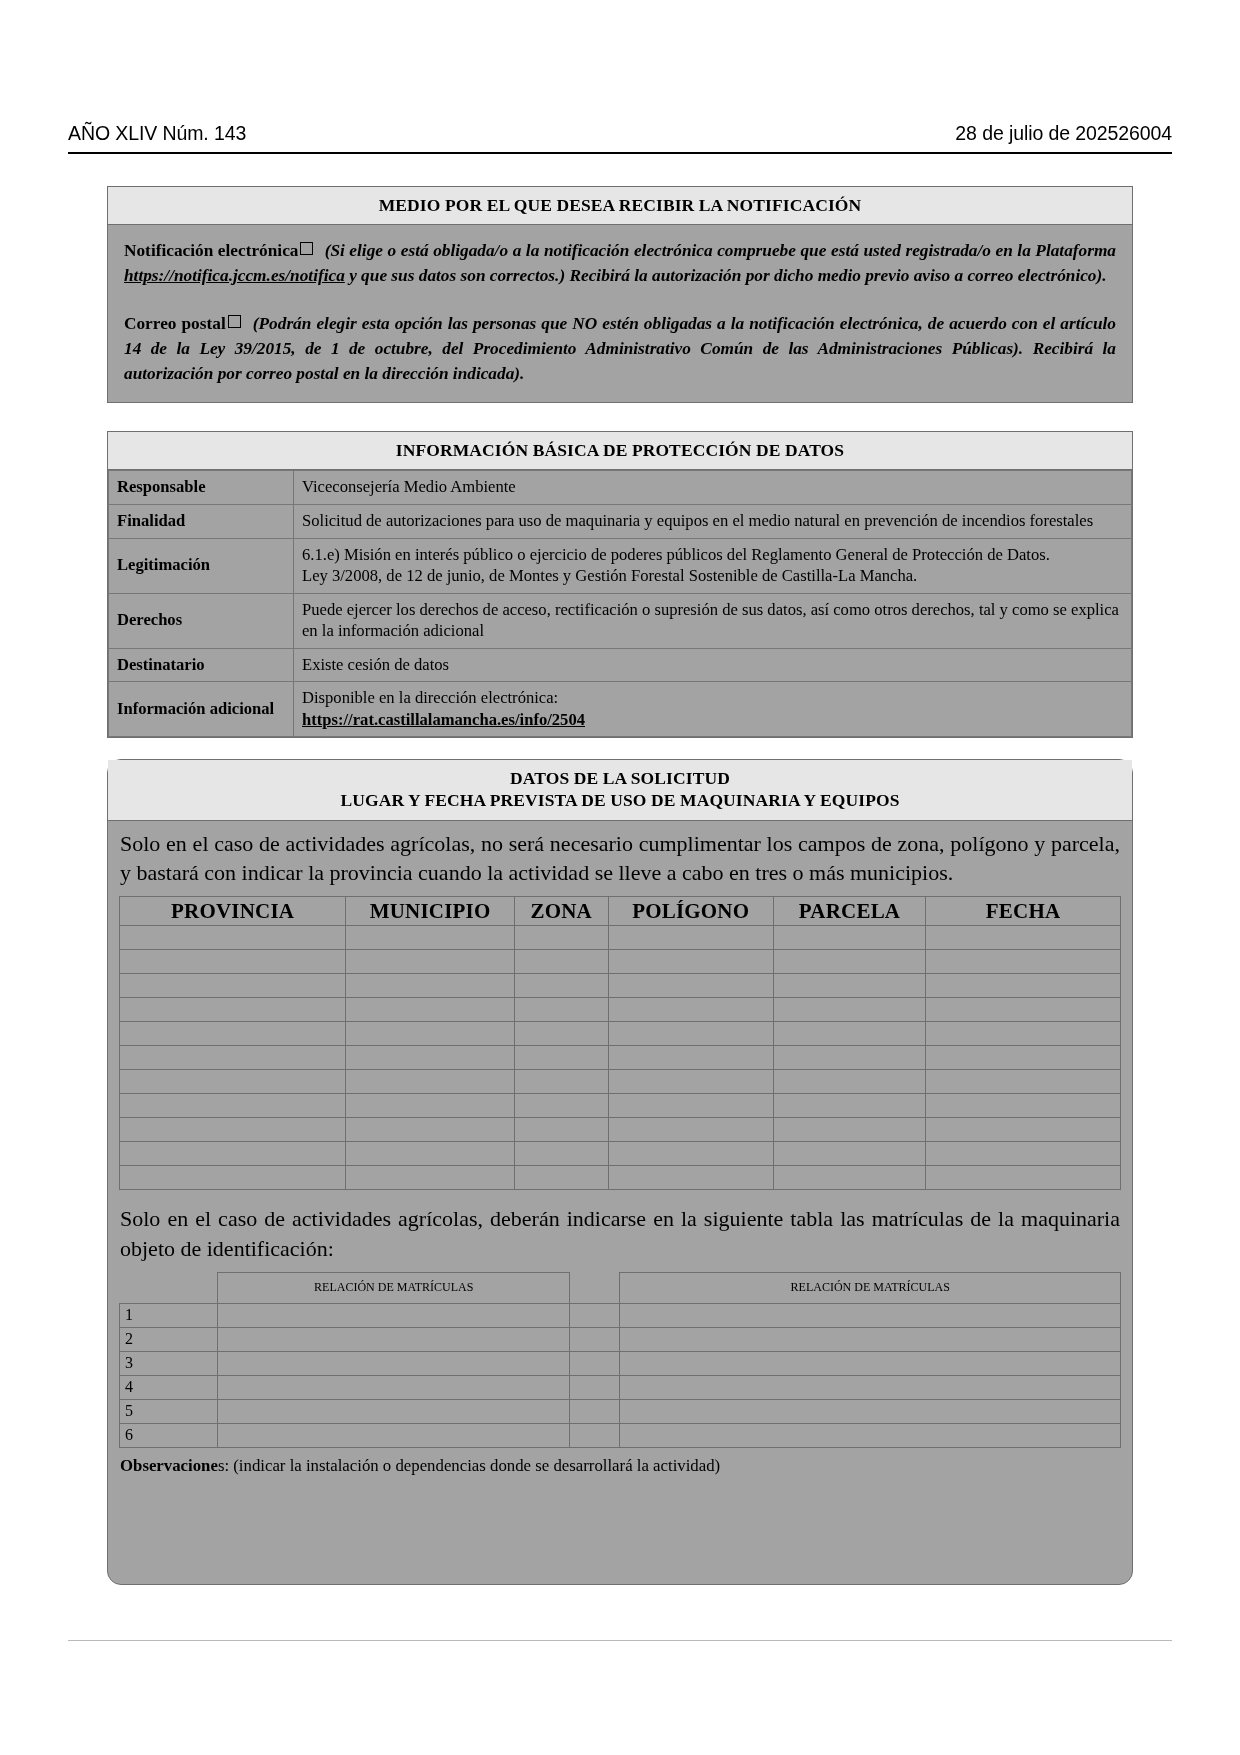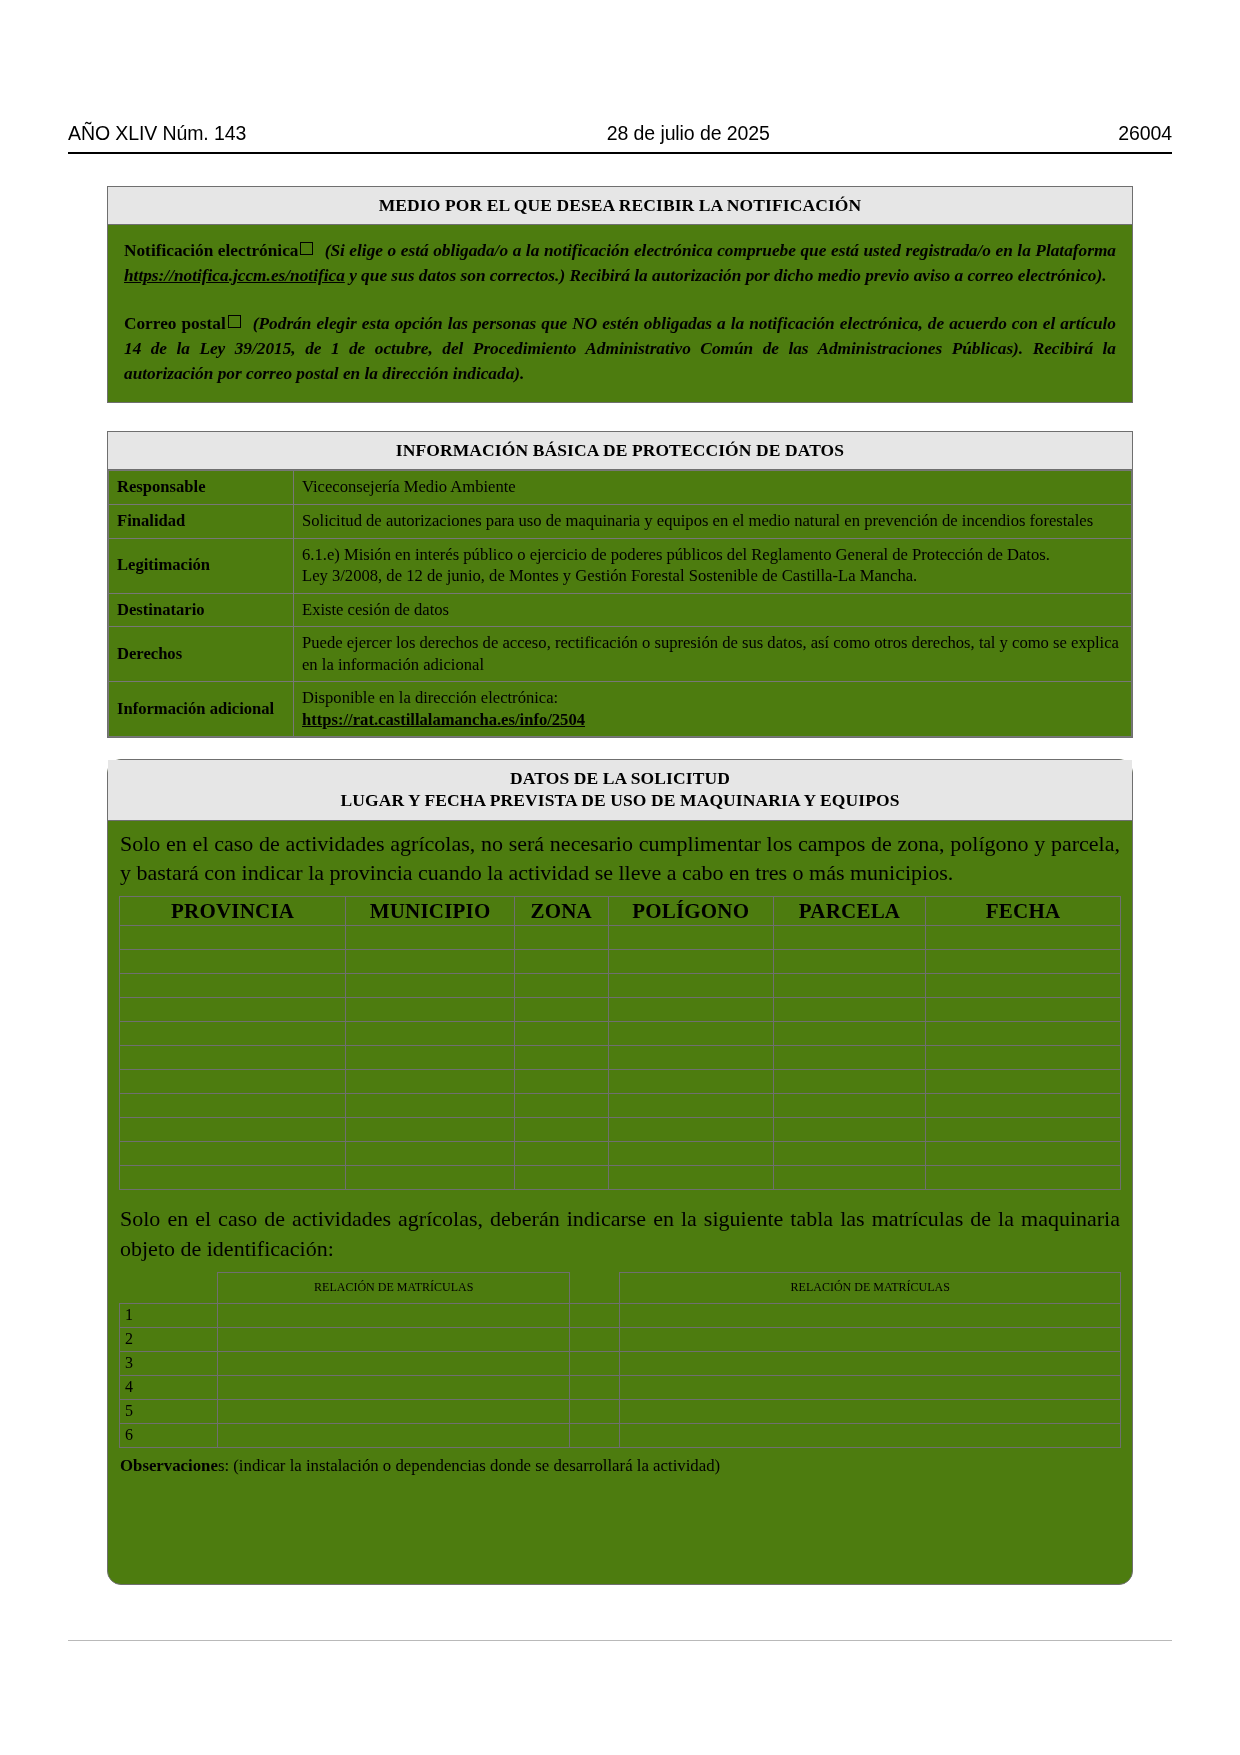--- a/index.html
+++ b/index.html
@@ -28,21 +28,21 @@
     left: 68px;
     top: 122px;
     width: 1104px;
     display: flex;
     align-items: baseline;
     font-family: "Liberation Sans", sans-serif;
     font-size: 19.5px;
     letter-spacing: -0.1px;
   }
   .runhead-left { flex: 0 0 auto; white-space: nowrap; }
-  .runhead-center { flex: 1 1 auto; text-align: center; white-space: nowrap; padding-left: 12px; }
+  .runhead-center { flex: 1 1 auto; text-align: right; white-space: nowrap; padding-left: 12px; }
   .runhead-right { flex: 0 0 auto; white-space: nowrap; }
   .runhead-rule {
     position: absolute;
     left: 68px;
     top: 152px;
     width: 1104px;
     height: 0;
     border-top: 2.2px solid #000;
   }
   .footrule {
@@ -52,21 +52,21 @@
     width: 1104px;
     height: 0;
     border-top: 1px solid #b9b9b9;
   }
 
   
   .box {
     position: absolute;
     box-sizing: border-box;
     border: 1.2px solid #6f6f6f;
-    background: #4d7c0f;
+    background: #a3a3a3;
   }
   .box-title {
     background: #e6e6e6;
     border-bottom: 1.2px solid #6f6f6f;
     text-align: center;
     font-weight: bold;
     font-size: 17.5px;
     padding: 7px 6px 8px;
     line-height: 1.28;
     letter-spacing: 0.1px;
@@ -207,29 +207,29 @@
           </td>
         </tr>
         <tr>
           <td class="k">Legitimación</td>
           <td class="v">
             <span class="nowrapline">6.1.e) Misión en interés público o ejercicio de poderes públicos del Reglamento General de Protección de Datos.</span>
             <span class="nowrapline">Ley 3/2008, de 12 de junio, de Montes y Gestión Forestal Sostenible de Castilla-La Mancha.</span>
           </td>
         </tr>
         <tr>
+          <td class="k">Derechos</td>
+          <td class="v">
+            <span class="nowrapline">Puede ejercer los derechos de acceso, rectificación o supresión de sus datos, así como otros derechos, tal y como se explica en la información adicional</span>
+          </td>
+        </tr>
+        <tr>
           <td class="k">Destinatario</td>
           <td class="v">
             <span class="nowrapline">Existe cesión de datos</span>
-          </td>
-        </tr>
-        <tr>
-          <td class="k">Derechos</td>
-          <td class="v">
-            <span class="nowrapline">Puede ejercer los derechos de acceso, rectificación o supresión de sus datos, así como otros derechos, tal y como se explica en la información adicional</span>
           </td>
         </tr>
         <tr>
           <td class="k">Información adicional</td>
           <td class="v">
             <span class="nowrapline">Disponible en la dirección electrónica:</span>
             <span class="nowrapline boldlink">https://rat.castillalamancha.es/info/2504</span>
           </td>
         </tr>
       </tbody>

